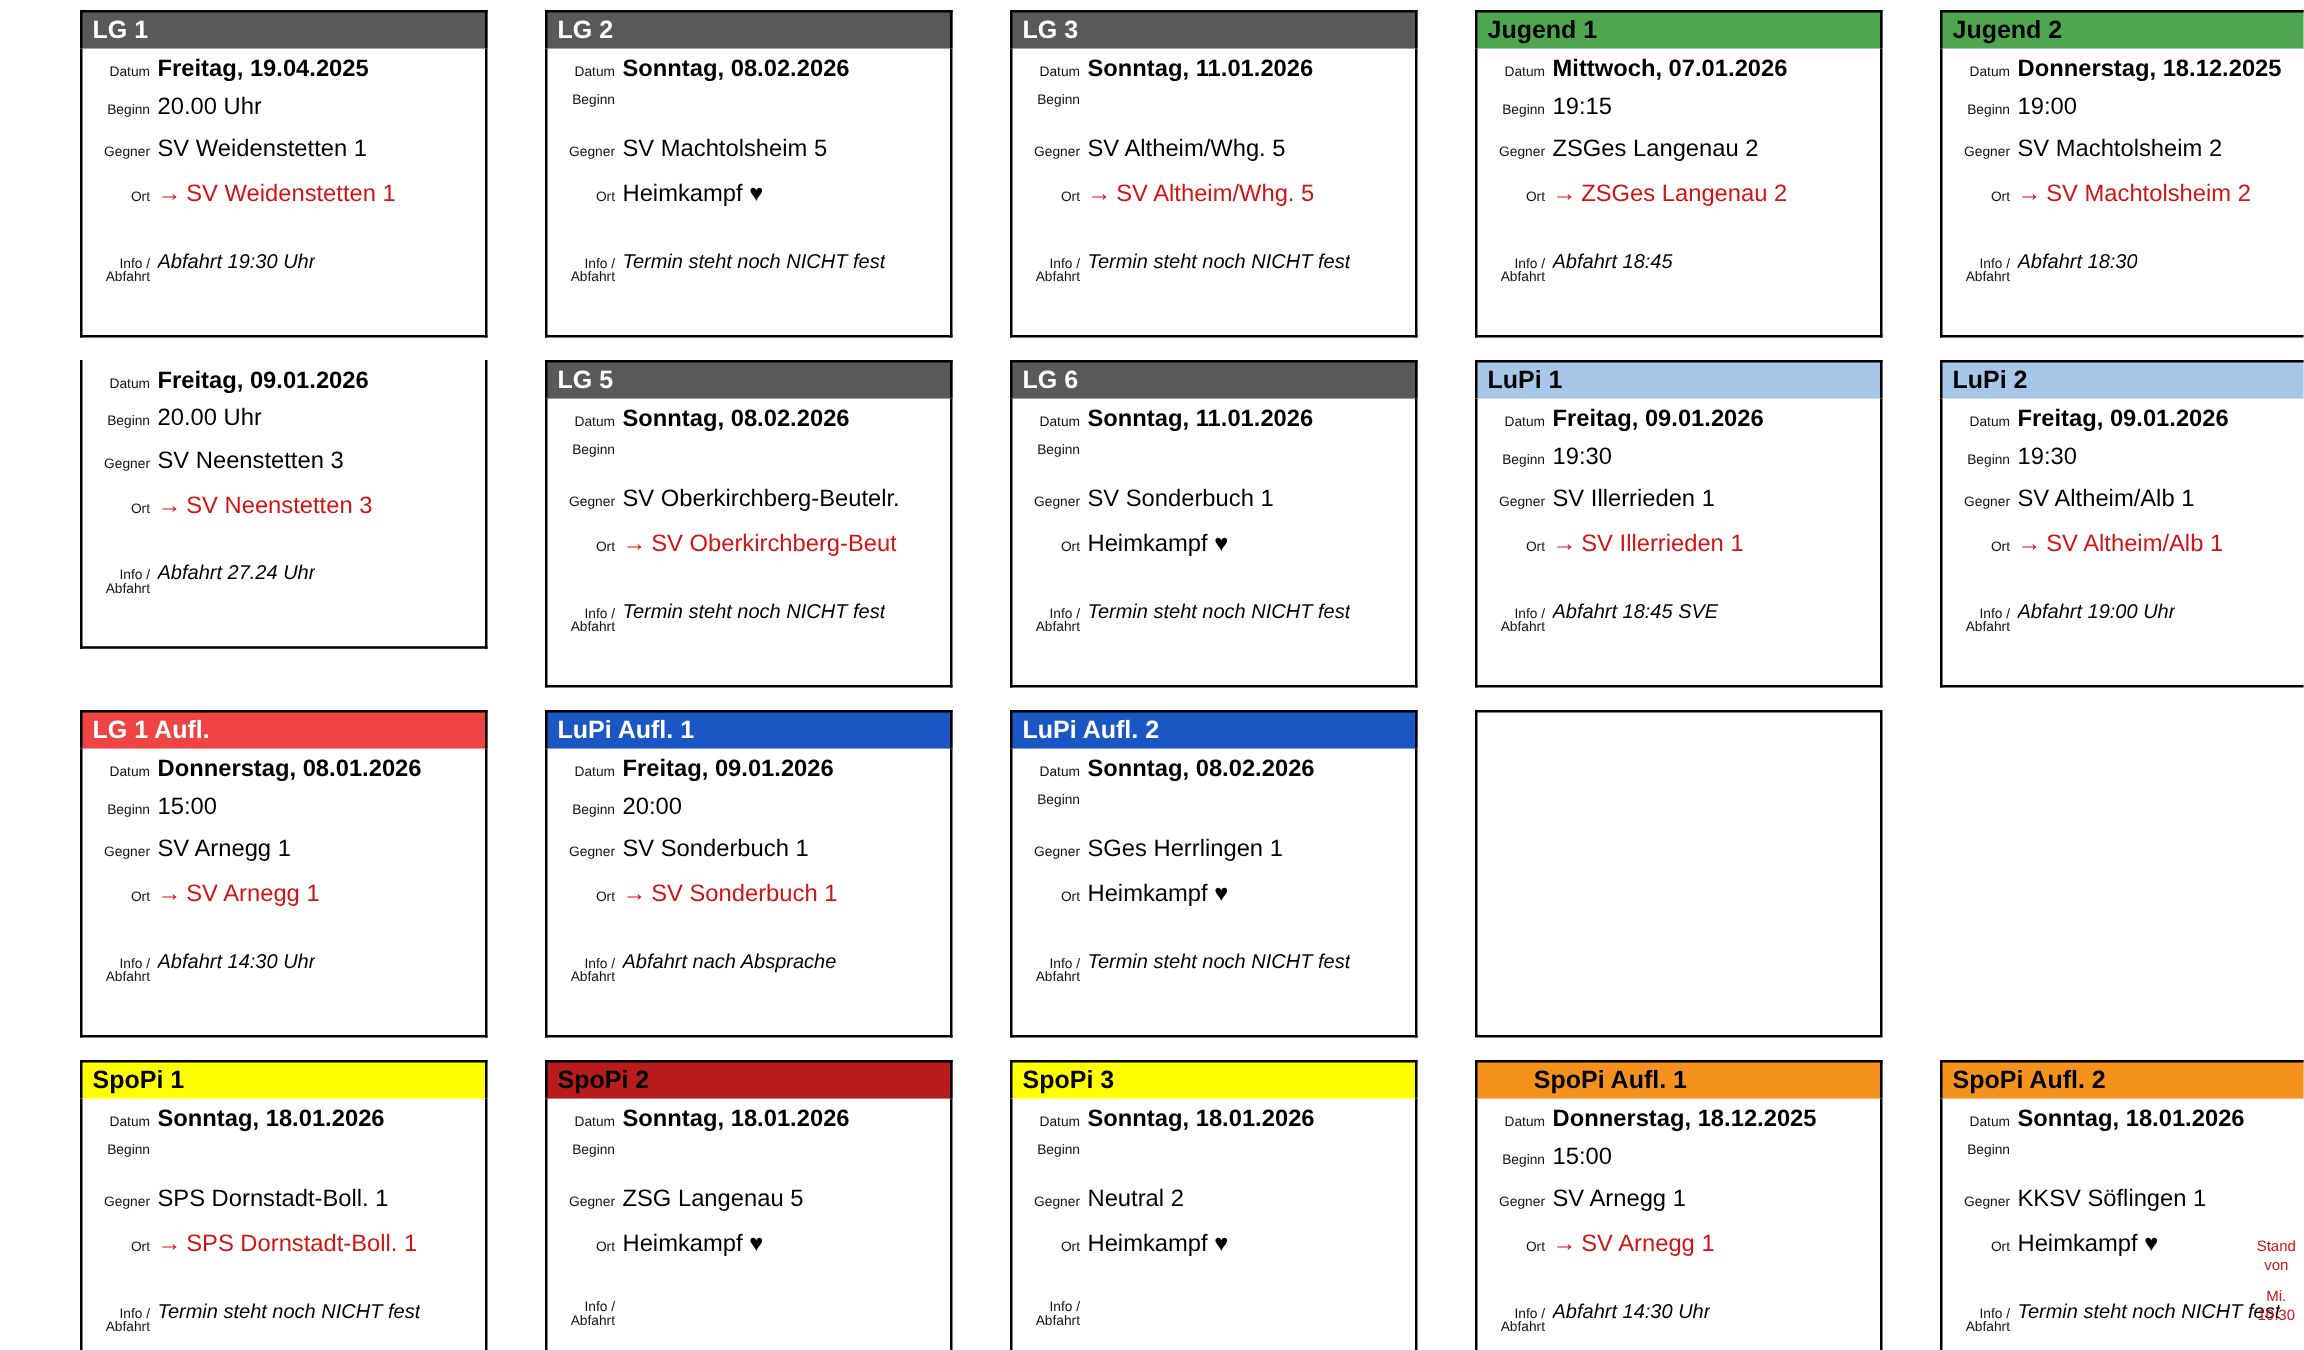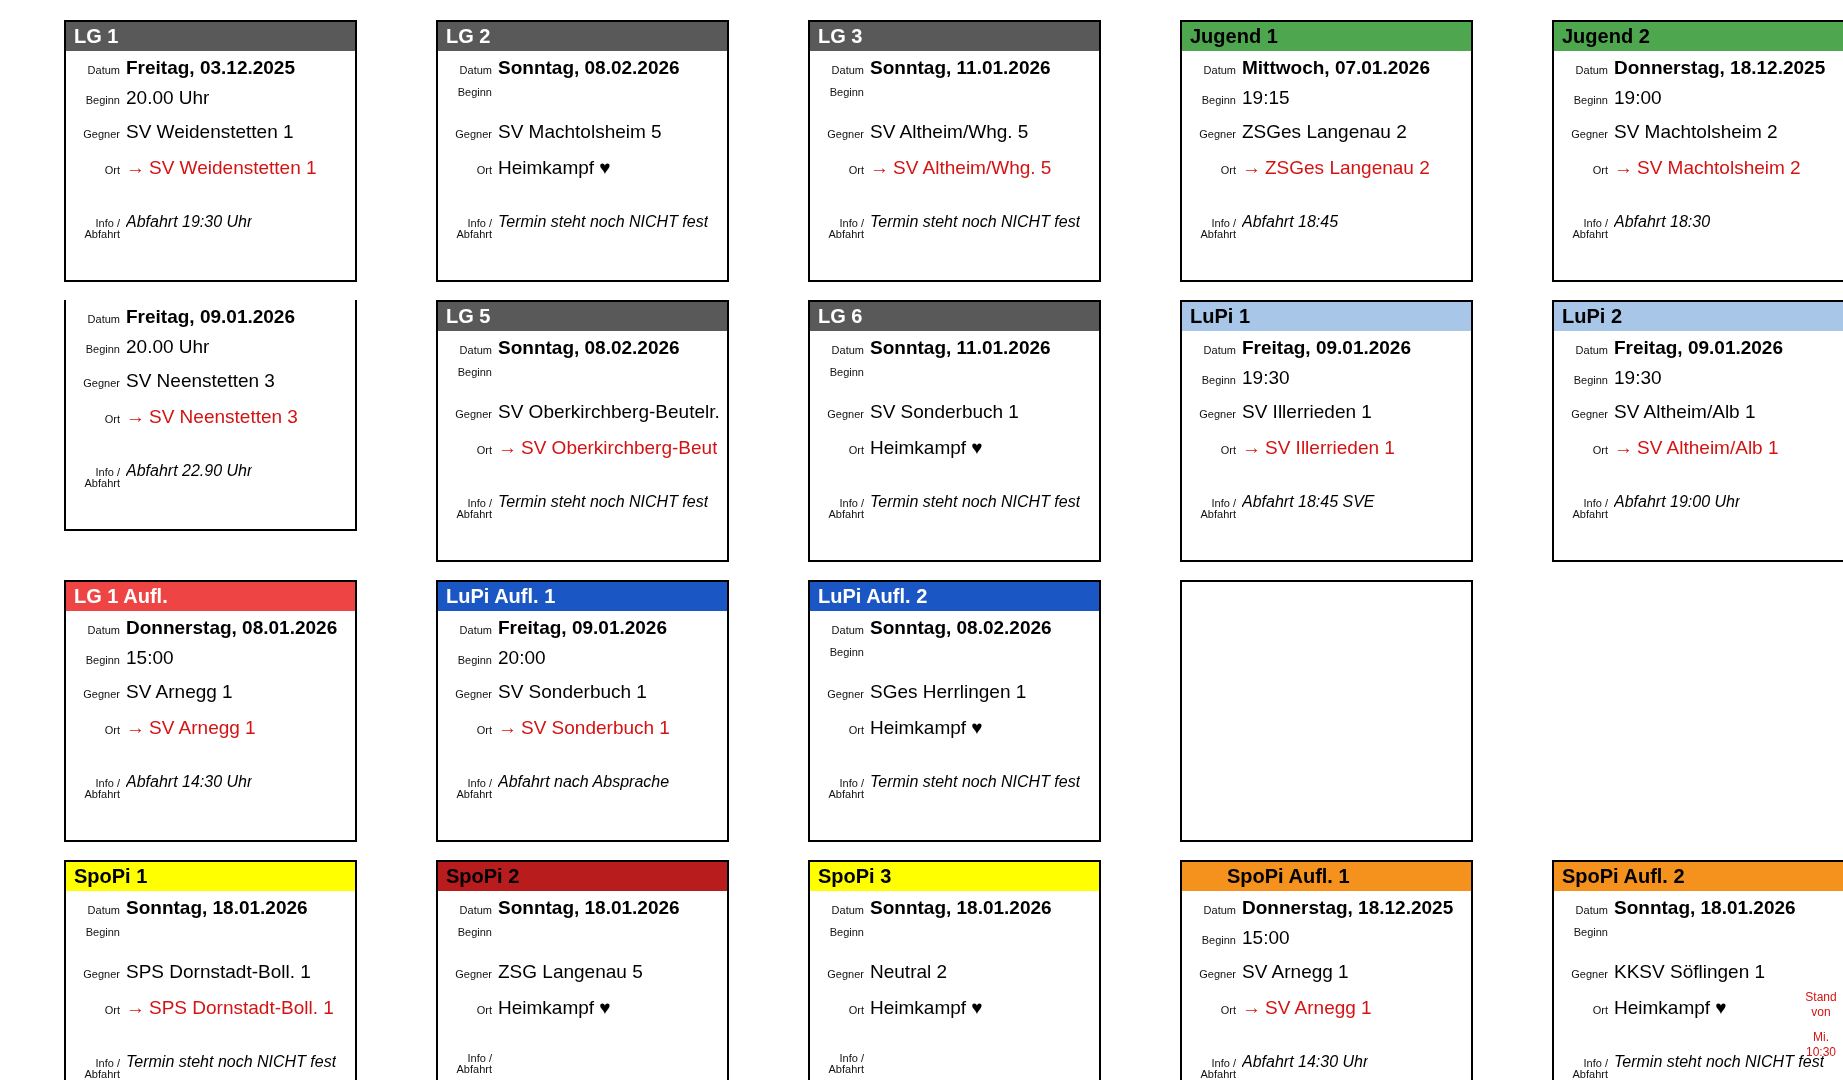--- a/index.html
+++ b/index.html
@@ -20,23 +20,22 @@
     left: 64px;
     top: 8px;
     display: grid;
     grid-template-columns: repeat(5, 360px);
     grid-auto-rows: 272px;
     column-gap: 12px;
     row-gap: 8px;
   }
   .card {
     position: relative;
-    width: 293px;
+    width: 326px;
     box-sizing: border-box;
-    margin-top: 12px;
   }
   .card.empty .body {
     border: 2px solid #000;
     height: 262px;
     background: #fff;
   }
   .card-title {
     border: 2px solid #000;
     border-bottom: none;
     box-sizing: border-box;
@@ -103,21 +102,21 @@
 </head>
 <body>
 
 <div id="page">
   <div class="grid" id="grid">
       <div class="card">
         <div class="card-title" style="background: rgb(89, 89, 89);">LG 1</div>
         <div class="body">
           <div class="row r-datum">
             <div class="lbl">Datum</div>
-            <div class="val bold">Freitag, 03.12.2025</div>
+            <div class="val bold">Freitag, 19.04.2025</div>
           </div>
           <div class="row r-beginn">
             <div class="lbl">Beginn</div>
             <div class="val ">20.00 Uhr</div>
           </div>
           <div class="row r-gegner">
             <div class="lbl">Gegner</div>
             <div class="val ">SV Weidenstetten 1</div>
           </div>
           <div class="row r-ort">
@@ -243,21 +242,21 @@
           <div class="row r-gegner">
             <div class="lbl">Gegner</div>
             <div class="val ">SV Neenstetten 3</div>
           </div>
           <div class="row r-ort">
             <div class="lbl">Ort</div>
             <div class="val red"><span class="arrow">→</span><span>SV Neenstetten 3</span></div>
           </div>
           <div class="row r-info">
             <div class="lbl two-line"><span>Info /</span><br><span>Abfahrt</span></div>
-            <div class="val italic">Abfahrt 22.90 Uhr</div>
+            <div class="val italic">Abfahrt 27.24 Uhr</div>
           </div>
         </div>
       </div>
       <div class="card">
         <div class="card-title" style="background: rgb(89, 89, 89);">LG 5</div>
         <div class="body">
           <div class="row r-datum">
             <div class="lbl">Datum</div>
             <div class="val bold">Sonntag, 08.02.2026</div>
           </div>

